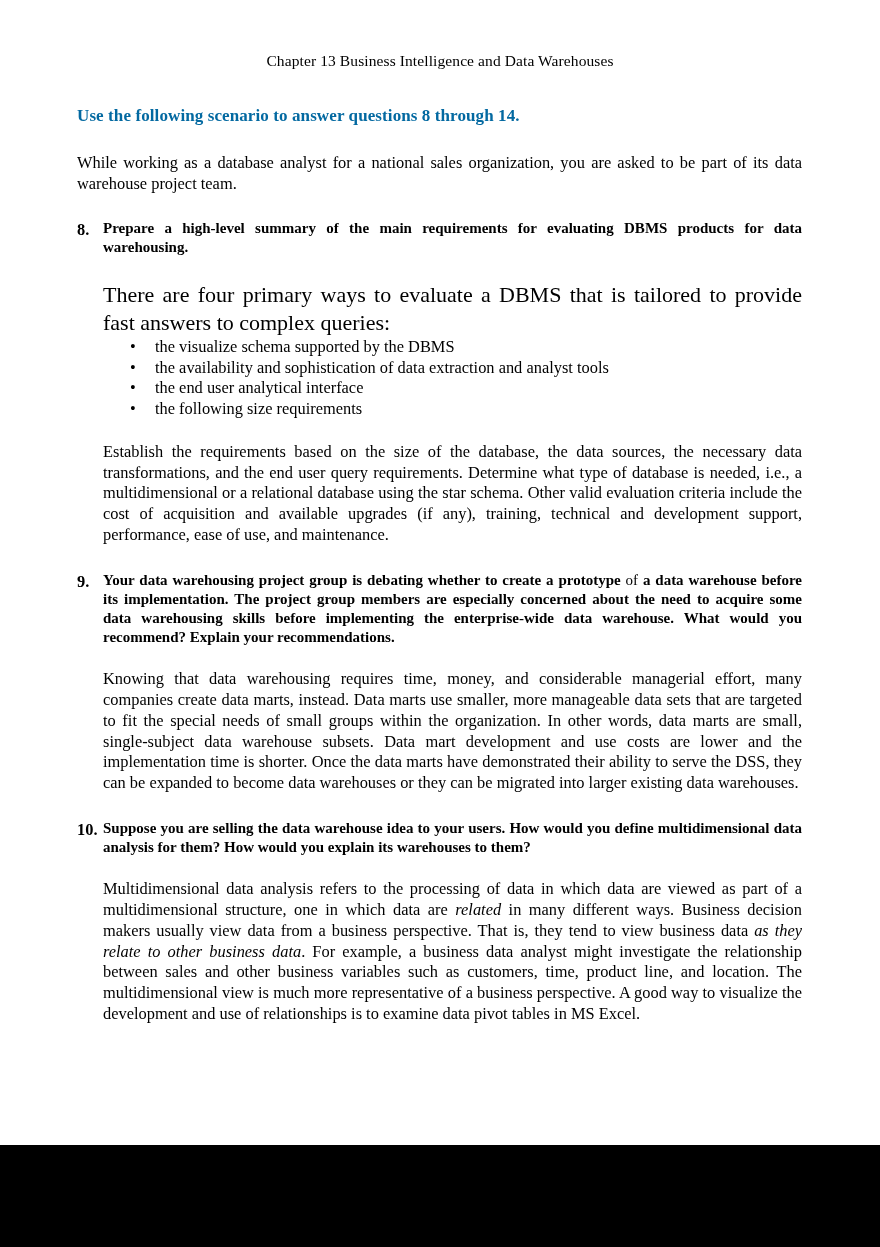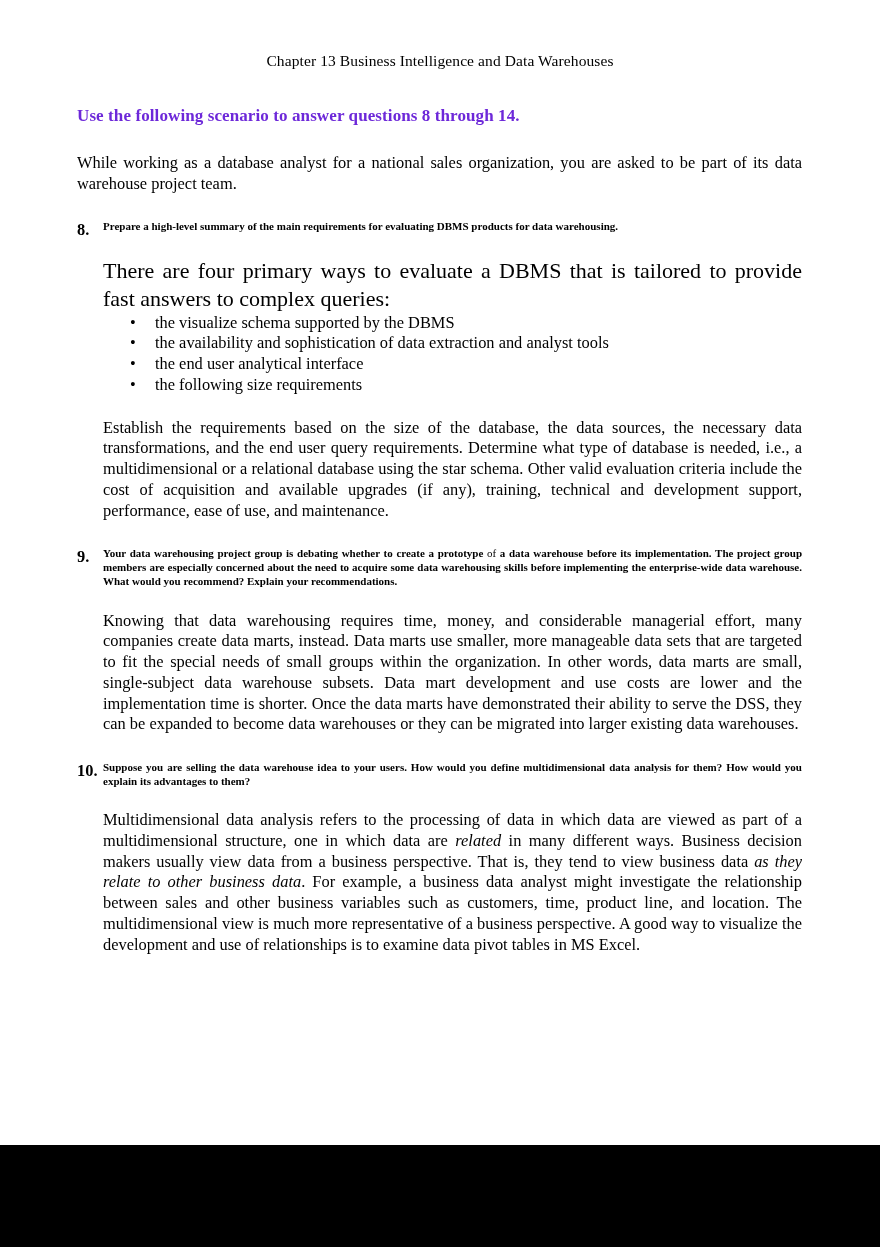--- a/index.html
+++ b/index.html
@@ -71,21 +71,21 @@
     position: absolute;
     left: 0;
     top: 0;
     font-weight: bold;
     font-size: 16.4px;
     line-height: 1.28;
   }
   .qitem.wide .qnum { letter-spacing: 0; text-align: center; }
   .qitem .qtext {
     font-weight: bold;
-    font-size: 11px;
+    font-size: 15px;
     line-height: 1.28;
     text-align: justify;
     text-justify: inter-word;
     display: block;
   }
   .qitem .qtext .regular { font-weight: normal; }
 
   
   .answer {
     margin-left: 103px;
@@ -140,21 +140,21 @@
   }
 </style>
 </head>
 <body>
 
 <div class="page" style="background: rgb(255, 255, 255);">
   <div class="page-content">
 
     <div class="running-head">Chapter 13 Business Intelligence and Data Warehouses</div>
 
-    <div class="body-block blue-heading" style="color: #6d28d9; margin-top: 34px;">Use the following scenario to answer questions 8 through 14.</div>
+    <div class="body-block blue-heading" style="color: #0369a1; margin-top: 34px;">Use the following scenario to answer questions 8 through 14.</div>
 
     <div class="body-block scenario">While working as a database analyst for a national sales organization, you are asked to be part of its data warehouse project team.</div>
 
     <div class="body-block qitem">
       <span class="qnum">8.</span>
       <span class="qtext"><span>Prepare a high-level summary of the main requirements for evaluating DBMS products for data warehousing.</span></span>
     </div>
 
     <div class="lead-in">There are four primary ways to evaluate a DBMS that is tailored to provide fast answers to complex queries:</div>
 
@@ -181,21 +181,21 @@
 
     <div class="body-block qitem">
       <span class="qnum">9.</span>
       <span class="qtext"><span>Your data warehousing project group is debating whether to create a prototype </span><span class="regular">of</span><span> a data warehouse before its implementation. The project group members are especially concerned about the need to acquire some data warehousing skills before implementing the enterprise-wide data warehouse. What would you recommend? Explain your recommendations.</span></span>
     </div>
 
     <div class="answer">Knowing that data warehousing requires time, money, and considerable managerial effort, many companies create data marts, instead. Data marts use smaller, more manageable data sets that are targeted to fit the special needs of small groups within the organization. In other words, data marts are small, single-subject data warehouse subsets. Data mart development and use costs are lower and the implementation time is shorter. Once the data marts have demonstrated their ability to serve the DSS, they can be expanded to become data warehouses or they can be migrated into larger existing data warehouses.</div>
 
     <div class="body-block qitem wide">
       <span class="qnum">10.</span>
-      <span class="qtext"><span>Suppose you are selling the data warehouse idea to your users. How would you define multidimensional data analysis for them?  How would you explain its advantages to them?</span></span>
+      <span class="qtext"><span>Suppose you are selling the data warehouse idea to your users. How would you define multidimensional data analysis for them?  How would you explain its warehouses to them?</span></span>
     </div>
 
     <div class="answer"><span>Multidimensional data analysis refers to the processing of data in which data are viewed as part of a multidimensional structure, one in which data are </span><em>related</em><span> in many different ways.  Business decision makers usually view data from a business perspective. That is, they tend to view business data </span><em>as they relate to other business data</em><span>. For example, a business data analyst might investigate the relationship between sales and other business variables such as customers, time, product line, and location.  The multidimensional view is much more representative of a business perspective. A good way to visualize the development and use of relationships is to examine data pivot tables in MS Excel.</span></div>
 
   </div>
 
   <div class="black-band" style="background: rgb(0, 0, 0);"></div>
 </div>
 
 </body></html>

